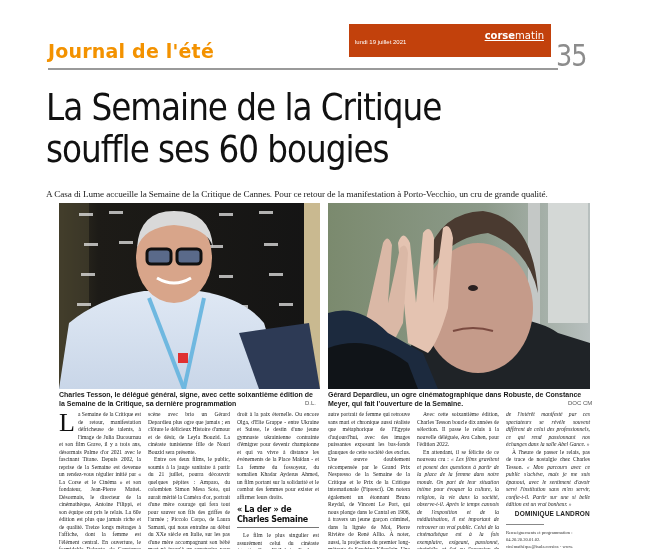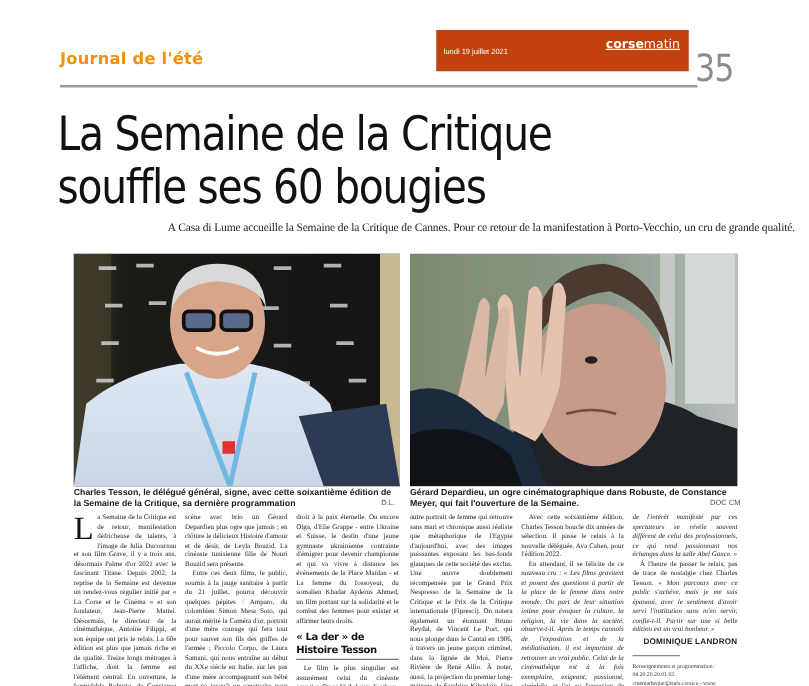--- a/index.html
+++ b/index.html
@@ -3,21 +3,21 @@
   <meta charset="utf-8">
   <style>
     * { box-sizing: border-box; margin: 0; padding: 0; }
     html, body { width: 647px; height: 549px; background: #ffffff; overflow: hidden; }
     body { position: relative; font-family: "Liberation Serif", serif; color: #1a1a1a; }
 
     .header { position: absolute; left: 0; top: 0; width: 647px; height: 80px; }
     .section-title {
       position: absolute; left: 48px; top: 40px;
       font-family: "DejaVu Sans", sans-serif; font-weight: bold;
-      font-size: 13px; color: #f39200; letter-spacing: 0.2px;
+      font-size: 19px; color: #f39200; letter-spacing: 0.2px;
     }
     .header-rule {
       position: absolute; left: 48px; top: 68px; width: 510px; height: 2px; background: #9a9a9a;
     }
     .date-box {
       position: absolute; left: 349px; top: 24px; width: 202px; height: 33px;
       background: #c2410c;
     }
     .date-text {
       position: absolute; left: 6px; top: 15px;
@@ -37,22 +37,22 @@
 
     .headline {
       position: absolute; left: 46px; top: 86px; width: 440px;
       font-family: "DejaVu Sans", sans-serif; font-size: 38px; line-height: 42px;
       color: #111111; letter-spacing: -1.2px; font-weight: normal;
       transform: scaleX(0.86); transform-origin: left top;
     }
     .headline span { display: block; white-space: nowrap; }
 
     .lede {
-      position: absolute; left: 46px; top: 176px; width: 590px;
-      font-size: 9.2px; line-height: 12.5px; color: #222222; letter-spacing: -0.1px; text-align: right;
+      position: absolute; left: 46px; top: 188px; width: 590px;
+      font-size: 9.2px; line-height: 12.5px; color: #222222; letter-spacing: -0.1px;
     }
     .lede span { display: block; white-space: nowrap; }
 
     .photo { position: absolute; overflow: hidden; }
     .photo-left { left: 59px; top: 203px; width: 261px; height: 186px; background: #1c1c1c; }
     .photo-right { left: 328px; top: 203px; width: 262px; height: 186px; background: #6b7a6f; }
 
     .caption {
       position: absolute; font-family: "Liberation Sans", sans-serif; font-weight: bold;
       font-size: 7px; line-height: 8.6px; color: #1a1a1a;
@@ -199,21 +199,21 @@
   <p class="first"><span class="dropcap">L</span><span>a Semaine de la Critique est de retour, manifestation défricheuse de talents, à l'image de Julia Ducournau et son film Grave, il y a trois ans, désormais Palme d'or 2021 avec le fascinant Titane. Depuis 2002, la reprise de la Semaine est devenue un rendez-vous régulier initié par « La Corse et le Cinéma » et son fondateur, Jean-Pierre Mattei. Désormais, le directeur de la cinémathèque, Antoine Filippi, et son équipe ont pris le relais. La 60e édition est plus que jamais riche et de qualité. Treize longs métrages à l'affiche, dont la femme est l'élément central. En ouverture, le formidable Robuste, de Constance Meyer, mettant en</span></p>
 </div>
 
 <div class="col col-2">
   <p class="first">scène avec brio un Gérard Depardieu plus ogre que jamais ; en clôture le délicieux Histoire d'amour et de désir, de Leyla Bouzid. La cinéaste tunisienne fille de Nouri Bouzid sera présente.</p>
   <p>Entre ces deux films, le public, soumis à la jauge sanitaire à partir du 21 juillet, pourra découvrir quelques pépites : Amparo, du colombien Simon Mesa Soto, qui aurait mérité la Caméra d'or, portrait d'une mère courage qui fera tout pour sauver son fils des griffes de l'armée ; Piccolo Corpo, de Laura Samani, qui nous entraîne au début du XXe siècle en Italie, sur les pas d'une mère accompagnant son bébé mort-né jusqu'à un sanctuaire pour avoir</p>
 </div>
 
 <div class="col col-3">
   <p class="first">droit à la paix éternelle. Ou encore Olga, d'Elie Grappe - entre Ukraine et Suisse, le destin d'une jeune gymnaste ukrainienne contrainte d'émigrer pour devenir championne et qui va vivre à distance les événements de la Place Maïdan - et La femme du fossoyeur, du somalien Khadar Ayderus Ahmed, un film portant sur la solidarité et le combat des femmes pour exister et affirmer leurs droits.</p>
-  <div class="subhead">« La der » de Histoire Tesson</div>
+  <div class="subhead">« La der » de Charles Semaine</div>
   <div class="subhead-rule"></div>
   <p>Le film le plus singulier est assurément celui du cinéaste égyptien Omar El Zohairy, Feathers,</p>
 </div>
 
 <div class="col col-4">
   <p class="first">autre portrait de femme qui retrouve sans mari et chronique aussi réaliste que métaphorique de l'Egypte d'aujourd'hui, avec des images puissantes exposant les bas-fonds glauques de cette société des exclus. Une œuvre doublement récompensée par le Grand Prix Nespresso de la Semaine de la Critique et le Prix de la Critique internationale (Fipresci). On notera également un étonnant Bruno Reydal, de Vincent Le Port, qui nous plonge dans le Cantal en 1906, à travers un jeune garçon criminel, dans la lignée de Moi, Pierre Rivière de René Allio. À noter, aussi, la projection du premier long-métrage de Sandrine Kiberlain, Une jeune fille qui va bien.</p>
 </div>
 
 <div class="col col-5">
   <p>Avec cette soixantième édition, Charles Tesson boucle dix années de sélection. Il passe le relais à la nouvelle déléguée, Ava Cahen, pour l'édition 2022.</p>

